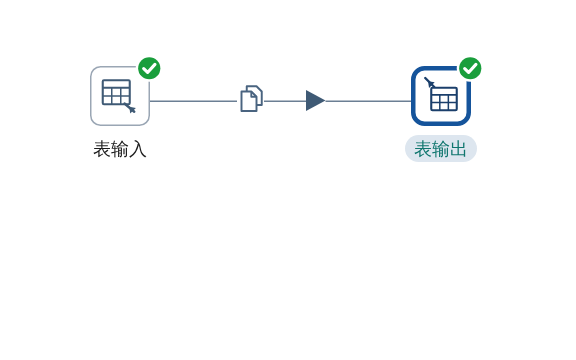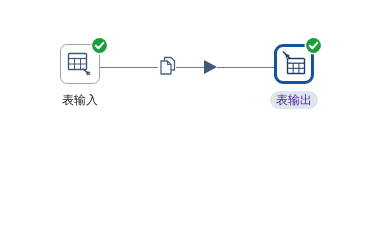--- a/index.html
+++ b/index.html
@@ -86,21 +86,21 @@
     display: inline-block;
     padding: 2px 6px;
     font-size: 12px;
     line-height: 14px;
     color: #1b1b1b;
     white-space: nowrap;
     border-radius: 9px;
   }
   .step-label.highlighted {
     background: #dde6ef;
-    color: #4c1d95;
+    color: #0f766e;
   }
 </style>
 </head>
 <body>
 
 <div id="canvas">
 
   <div class="hop-line" style="left:100px; top:67px; width:58px;"></div>
 
   <div class="hop-copy-icon" style="left:158px; top:56px;">

